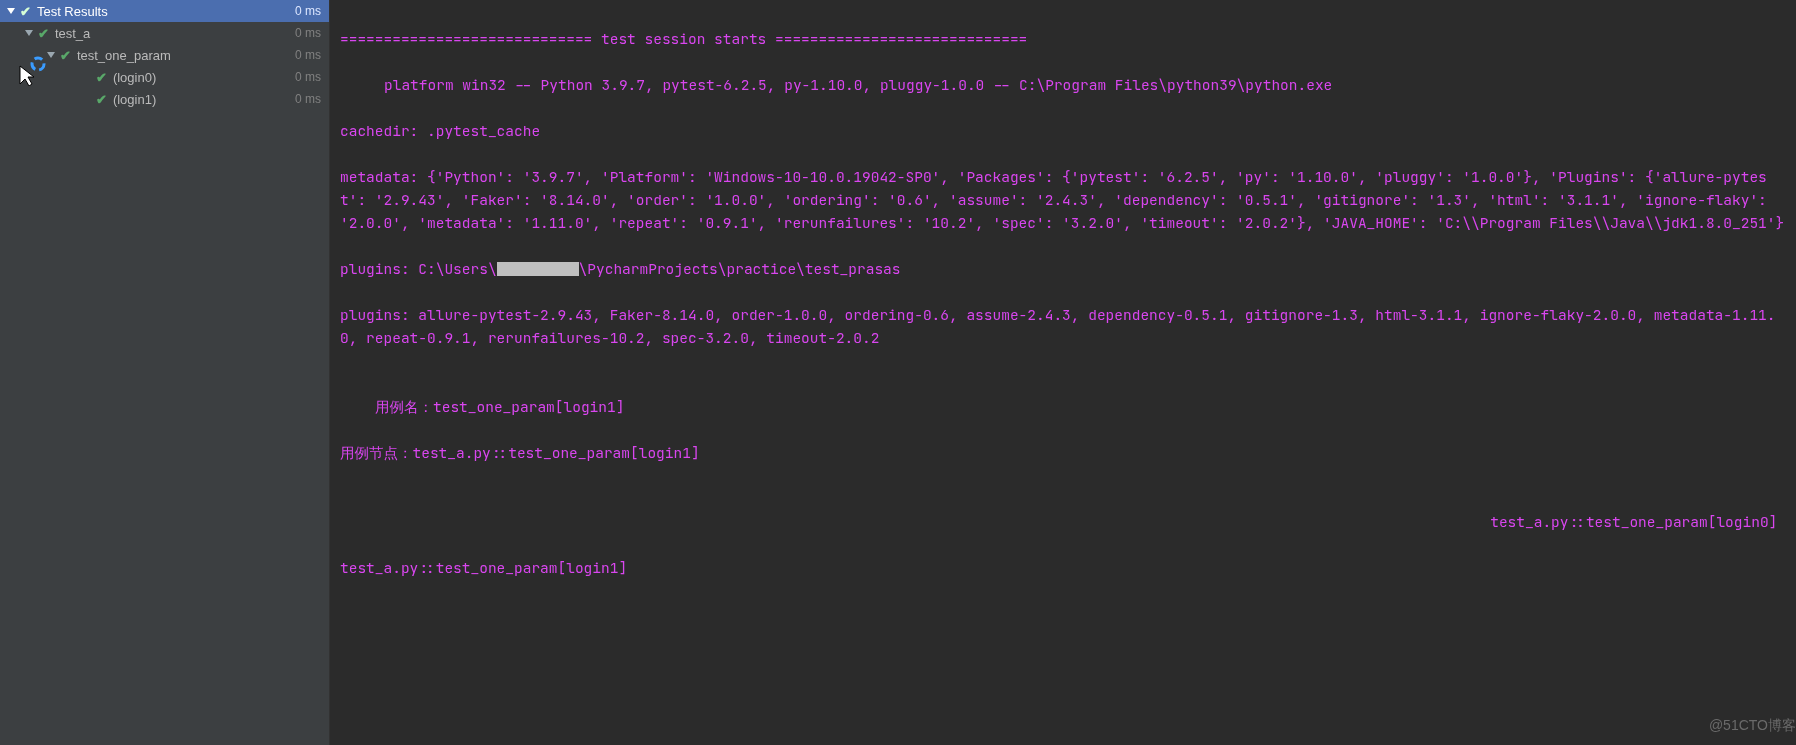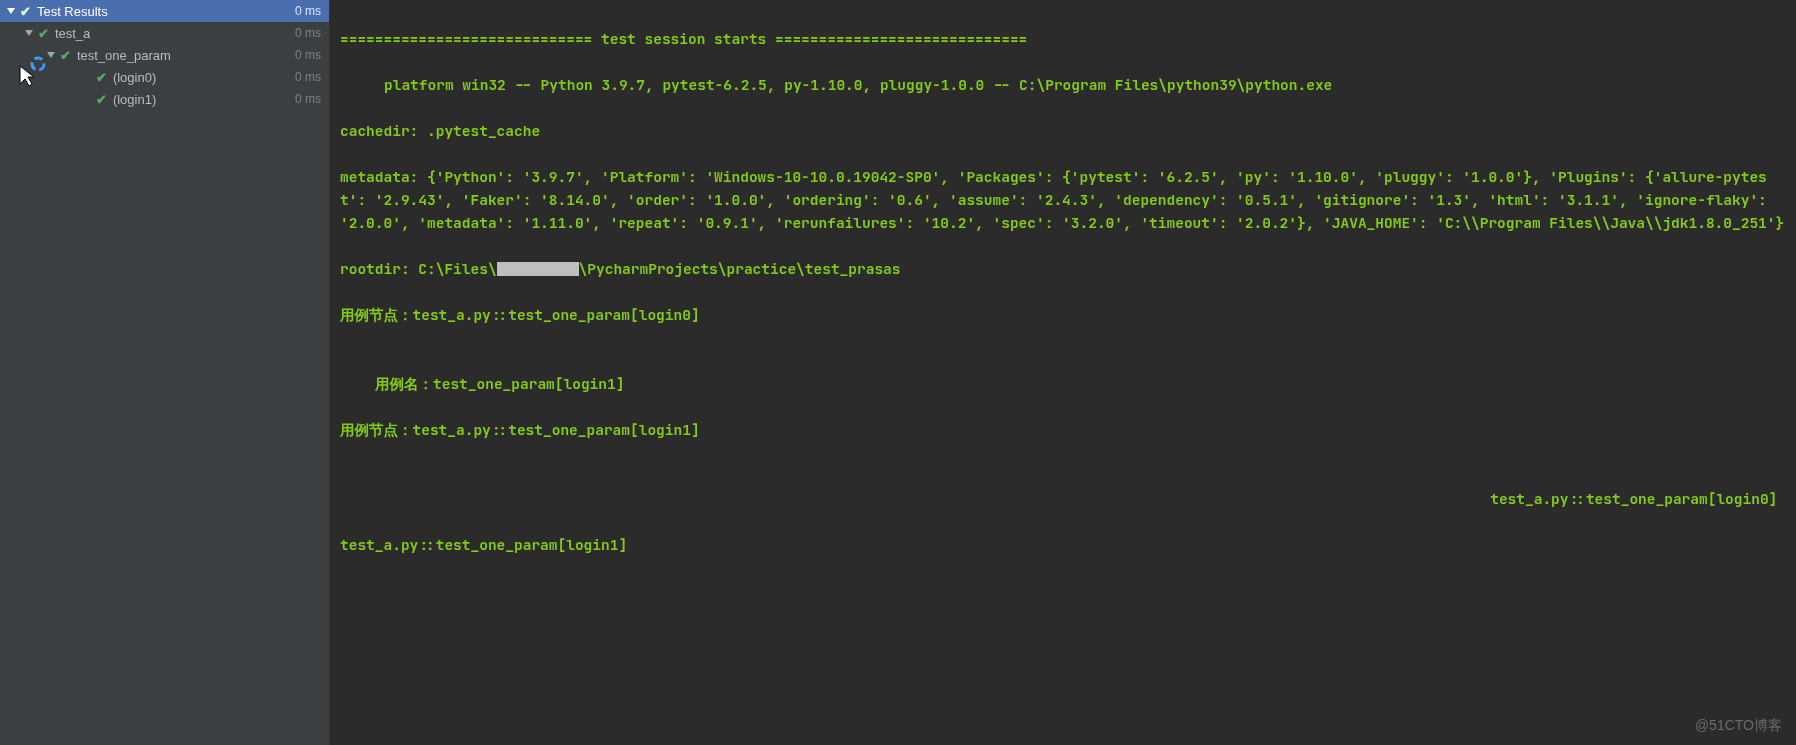--- a/index.html
+++ b/index.html
@@ -62,39 +62,38 @@
     pointer-events: none;
     z-index: 10;
   }
   .cursor-overlay svg { display: block; }
 
   
   .console {
     flex: 1;
     height: 100%;
     background: #2b2b2b;
-    color: #84cc16;
+    color: #d946ef;
     font-family: "Consolas", "JetBrains Mono", monospace;
     font-size: 14.5px;
     line-height: 23px;
     padding: 4px 10px;
     overflow: hidden;
     white-space: pre-wrap;
     word-break: break-all;
-    font-weight: bold;
   }
   .redact {
     display: inline-block;
     width: 82px; height: 14px;
     background: #bfbfbf;
     vertical-align: -2px;
   }
   .watermark {
     position: absolute;
-    right: 14px; bottom: 10px;
+    right: 0; bottom: 10px;
     color: #6a6a6a;
     font-size: 14px;
     font-family: "Segoe UI", sans-serif;
   }
 </style>
 </head>
 <body>
 
 <div class="tree-panel">
 
@@ -144,22 +143,22 @@
     <circle cx="20" cy="8" r="6" fill="none" stroke="#3a9cff" stroke-width="3" stroke-dasharray="8 4"></circle>
     <path d="M2 10 L2 28 L7 23 L11 30 L14 28 L10 21 L16 21 Z" fill="#ffffff" stroke="#000" stroke-width="1"></path>
   </svg>
 </div>
 
 <div class="console">
 <span style="display: block;">============================= test session starts =============================</span>
 <span style="display: block; margin-left: 44px;">platform win32 -- Python 3.9.7, pytest-6.2.5, py-1.10.0, pluggy-1.0.0 -- C:\Program Files\python39\python.exe</span>
 <span style="display: block;">cachedir: .pytest_cache</span>
 <span style="display: block;">metadata: {'Python': '3.9.7', 'Platform': 'Windows-10-10.0.19042-SP0', 'Packages': {'pytest': '6.2.5', 'py': '1.10.0', 'pluggy': '1.0.0'}, 'Plugins': {'allure-pytest': '2.9.43', 'Faker': '8.14.0', 'order': '1.0.0', 'ordering': '0.6', 'assume': '2.4.3', 'dependency': '0.5.1', 'gitignore': '1.3', 'html': '3.1.1', 'ignore-flaky': '2.0.0', 'metadata': '1.11.0', 'repeat': '0.9.1', 'rerunfailures': '10.2', 'spec': '3.2.0', 'timeout': '2.0.2'}, 'JAVA_HOME': 'C:\\Program Files\\Java\\jdk1.8.0_251'}</span>
-<span style="display: block;"><span>rootdir: C:\Files\</span><span class="redact"></span><span>\PycharmProjects\practice\test_prasas</span></span>
-<span style="display: block;">用例节点：test_a.py::test_one_param[login0]</span>
+<span style="display: block;"><span>plugins: C:\Users\</span><span class="redact"></span><span>\PycharmProjects\practice\test_prasas</span></span>
+<span style="display: block;">plugins: allure-pytest-2.9.43, Faker-8.14.0, order-1.0.0, ordering-0.6, assume-2.4.3, dependency-0.5.1, gitignore-1.3, html-3.1.1, ignore-flaky-2.0.0, metadata-1.11.0, repeat-0.9.1, rerunfailures-10.2, spec-3.2.0, timeout-2.0.2</span>
 <span style="display: block;"></span>
 <span style="display: block; margin-left: 35px;">用例名：test_one_param[login1]</span>
 <span style="display: block;">用例节点：test_a.py::test_one_param[login1]</span>
 <span style="display: block;"></span>
 <span style="display: block; text-align: right;">test_a.py::test_one_param[login0] </span>
 <span style="display: block;">test_a.py::test_one_param[login1] </span>
 <span style="display: block;"></span>
 
 <span style="display: block;"></span>
 

